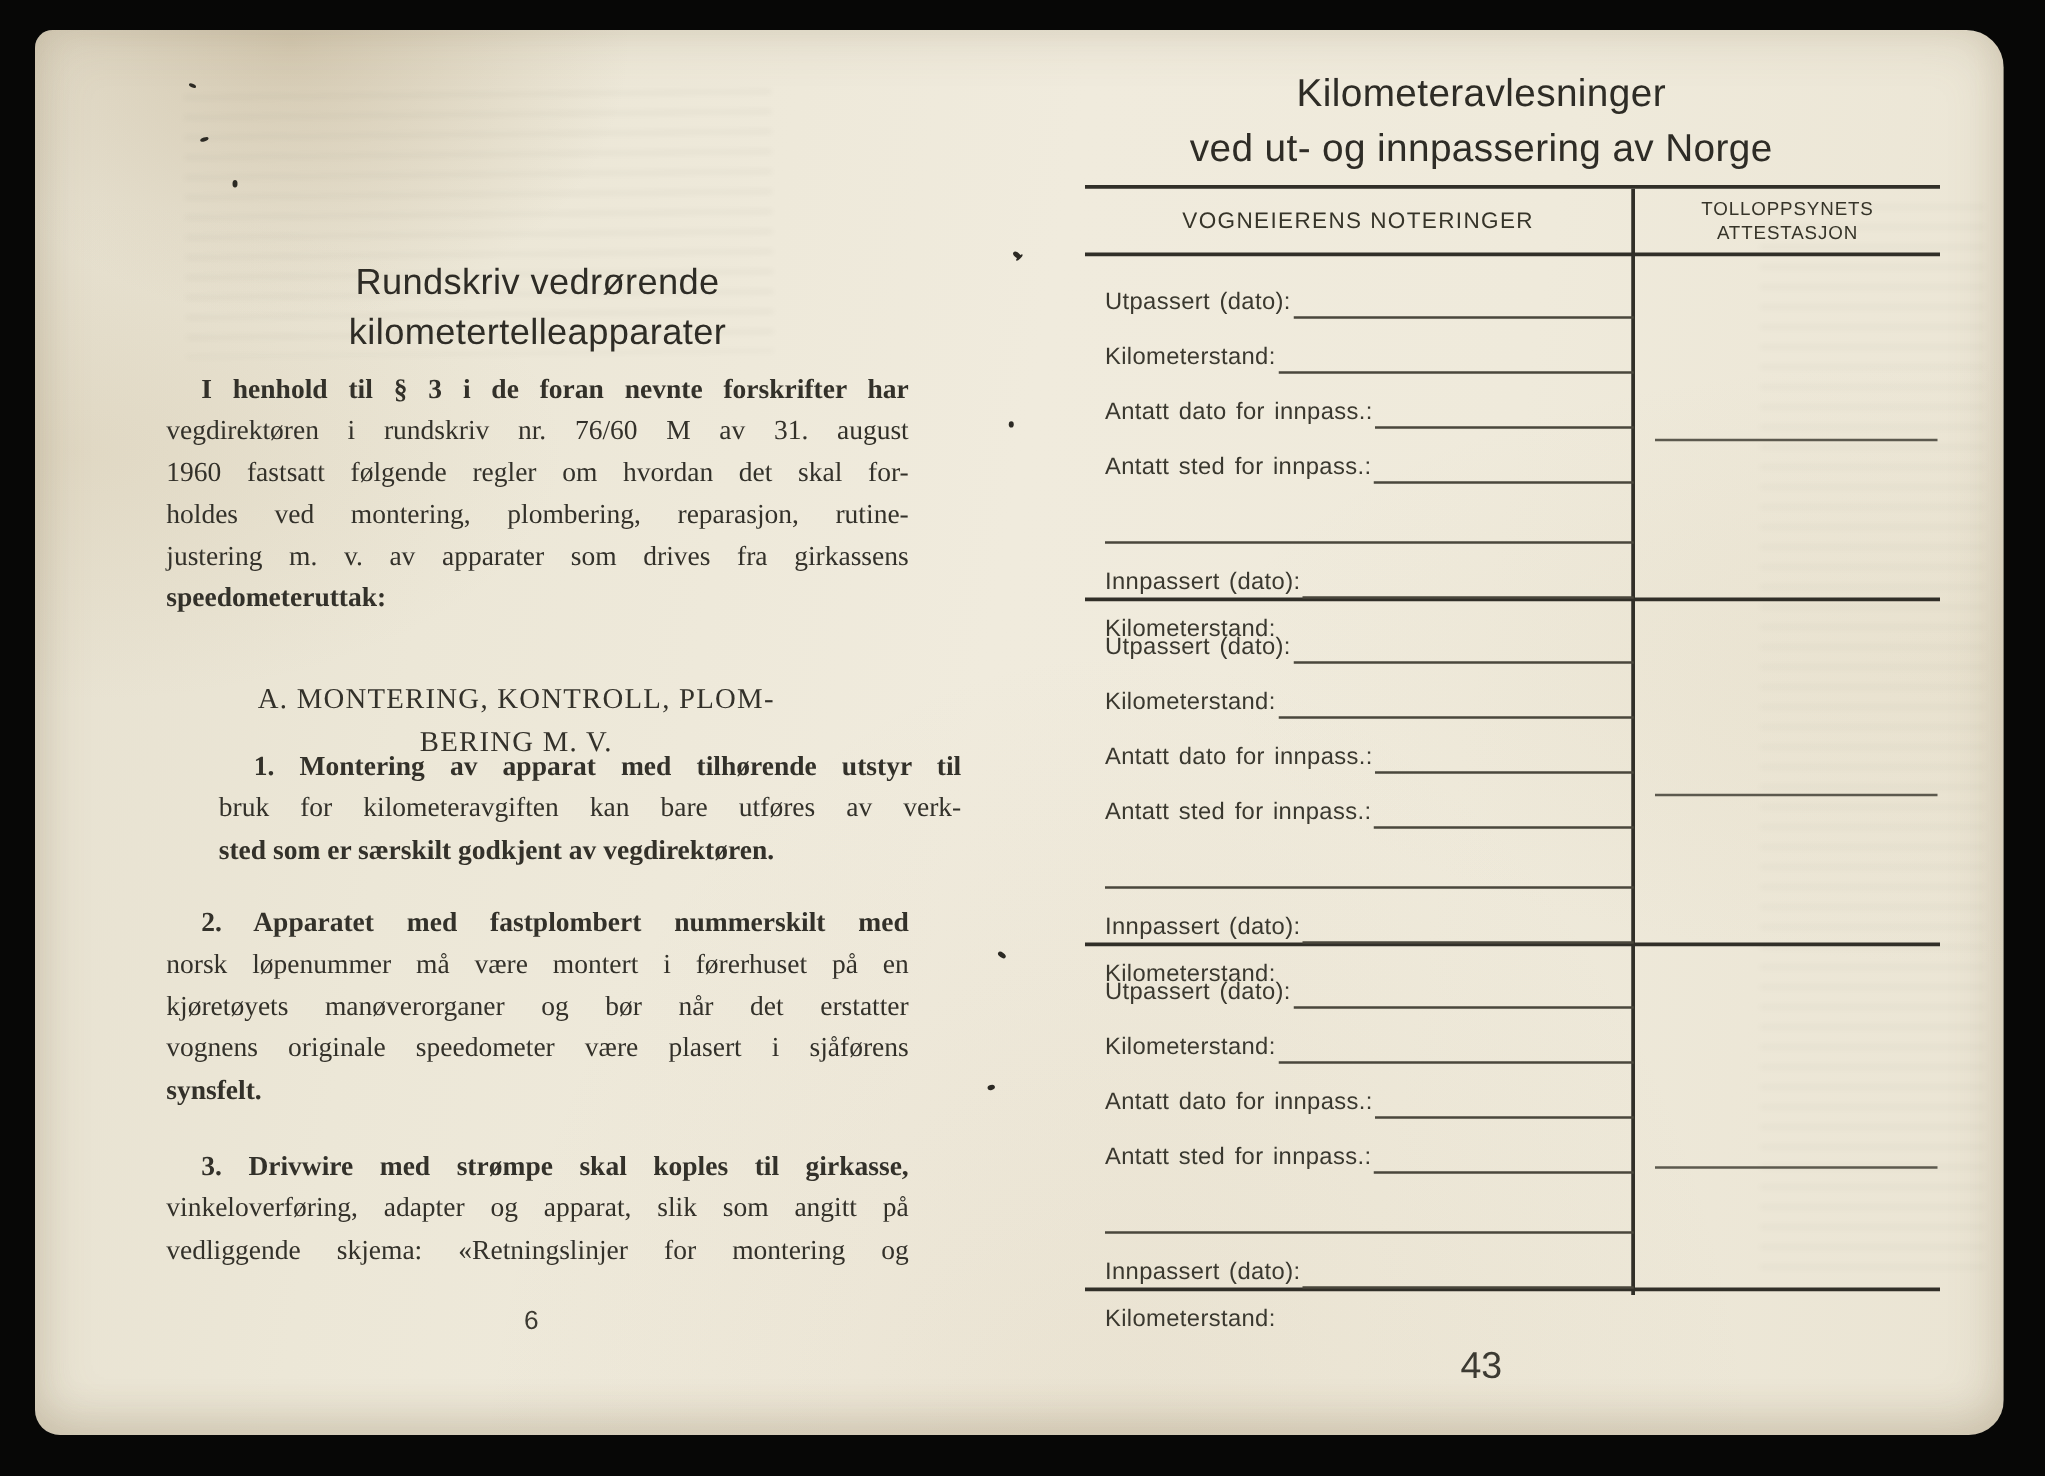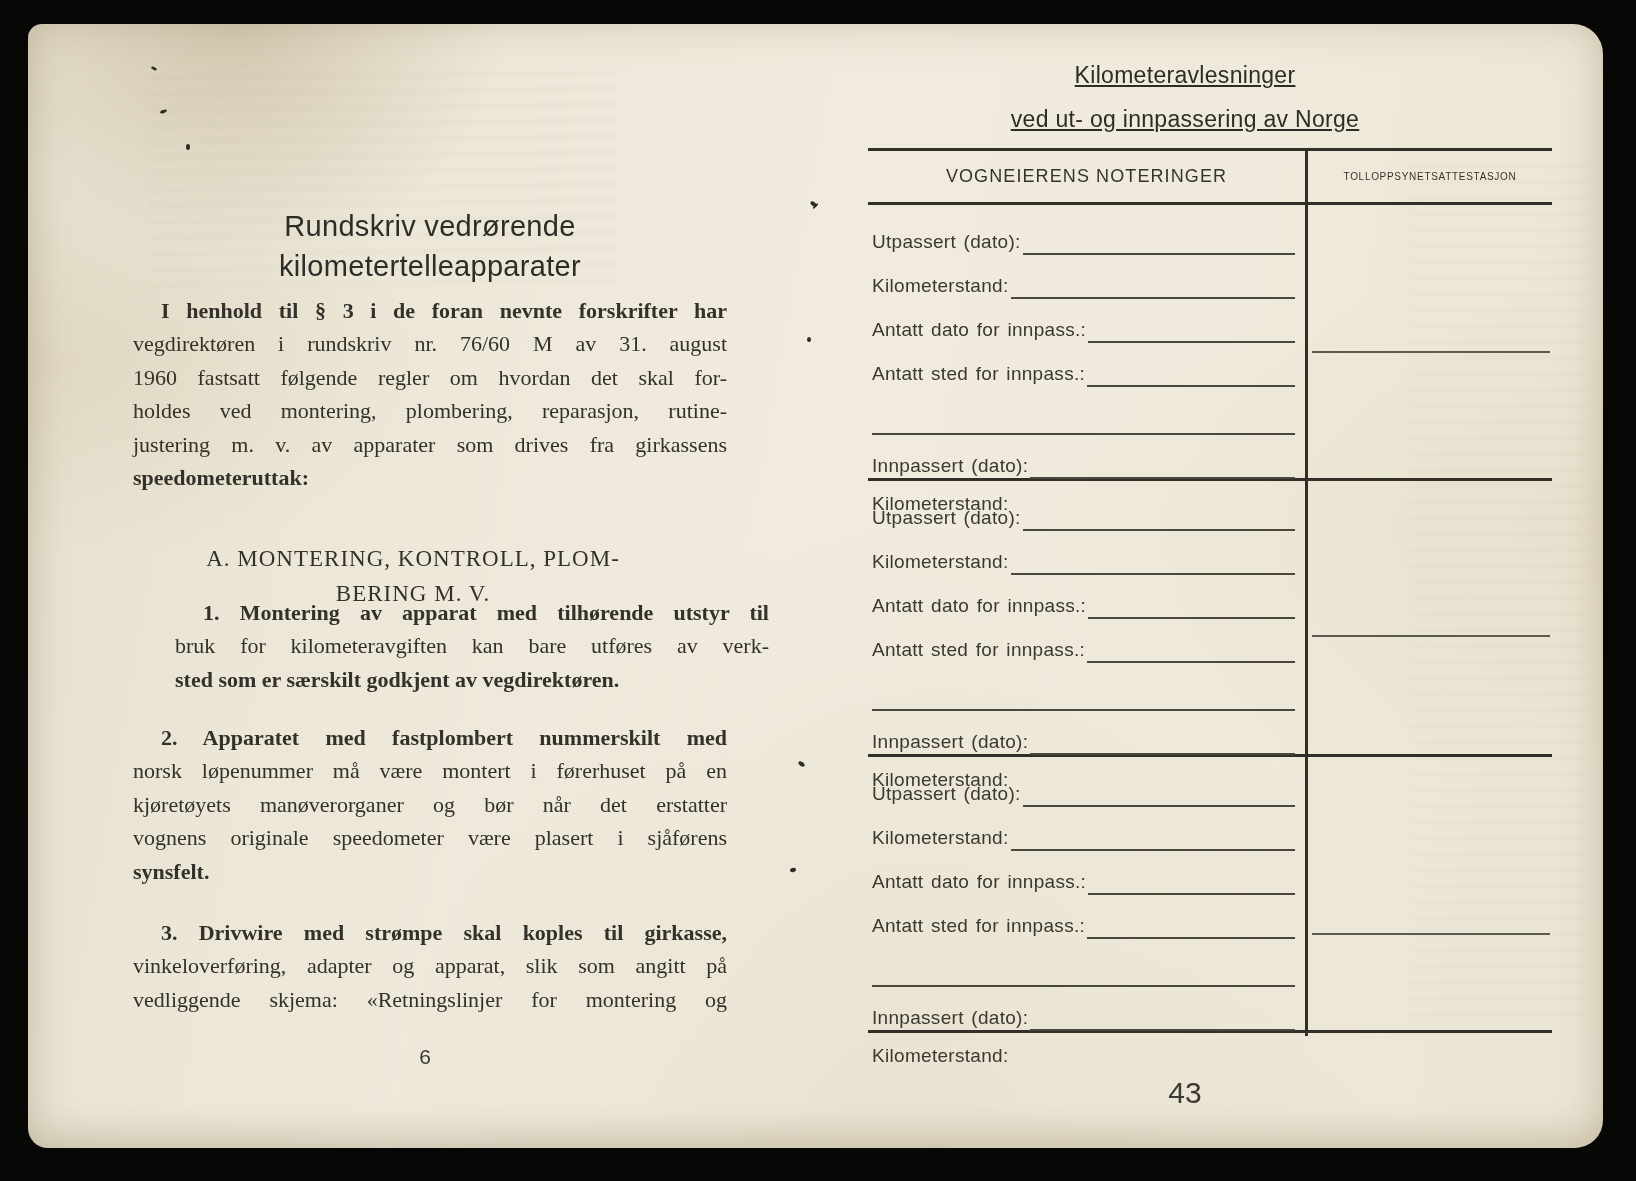--- a/index.html
+++ b/index.html
@@ -31,30 +31,30 @@
   .lp-title{position:absolute;left:102px;top:158px;width:600px;text-align:center;
     font-size:29px;line-height:40px;letter-spacing:0.3px;color:#2e2c26;margin-top:24px;}
   .heading{position:absolute;left:88px;top:517px;width:594px;text-align:center;
     font-family:"Liberation Serif",serif;font-size:23px;line-height:35px;
     letter-spacing:1px;color:#33312a;}
   .pgnum{position:absolute;color:#3c3a32;}
   .pgnum.left{left:377px;top:1021px;width:40px;text-align:center;font-size:21px;}
   .pgnum.right{left:1127px;top:1052px;width:60px;text-align:center;font-size:30px;}
   
   .rp-title{position:absolute;left:832px;top:29px;width:650px;text-align:center;
-    font-size:23px;line-height:44px;letter-spacing:0.3px;color:#2e2c26;text-decoration:underline;}
+    font-size:31px;line-height:44px;letter-spacing:0.3px;color:#2e2c26;}
   .ftable{position:absolute;left:840px;top:124px;width:684px;height:885px;
     border-top:3px solid #312f28;color:#3a382f;}
   .fheader{display:flex;height:51px;border-bottom:3px solid #312f28;}
   .fh-left{width:437px;display:flex;align-items:center;justify-content:center;
     font-size:18px;letter-spacing:1.1px;color:#363429;}
-  .fh-right{flex:1;margin-left:3px;display:flex;flex-direction:row;align-items:center;
-    justify-content:center;font-size:10px;line-height:19px;letter-spacing:0.7px;color:#363429;}
+  .fh-right{flex:1;margin-left:3px;display:flex;flex-direction:column;align-items:center;
+    justify-content:center;font-size:15px;line-height:19px;letter-spacing:0.7px;color:#363429;}
   .fblock{display:flex;height:273px;border-bottom:3px solid #312f28;}
-  .flcell{width:437px;padding:8px 10px 0 4px;box-sizing:border-box;}
+  .flcell{width:437px;padding:8px 10px 0 4px;box-sizing:border-box;margin-left:12px;}
   .frow{display:flex;align-items:flex-end;height:38px;padding-bottom:6px;}
   .frow .lbl{white-space:nowrap;line-height:18px;font-size:19px;letter-spacing:0.3px;
     word-spacing:2px;color:#3a382f;}
   .frow .fill{flex:1;margin-left:2px;border-bottom:2px solid #4a473c;transform:translateY(4px);}
   .frow.blankrow{height:42px;}
   .frow.blankrow .fill{margin-left:0;}
   .frow.norule{height:32px;}
   .attcell{position:relative;flex:1;margin-left:3px;}
   .attline{position:absolute;left:4px;right:2px;border-top:2px solid #5c594e;}
   .b1 .attline{top:146px;}

